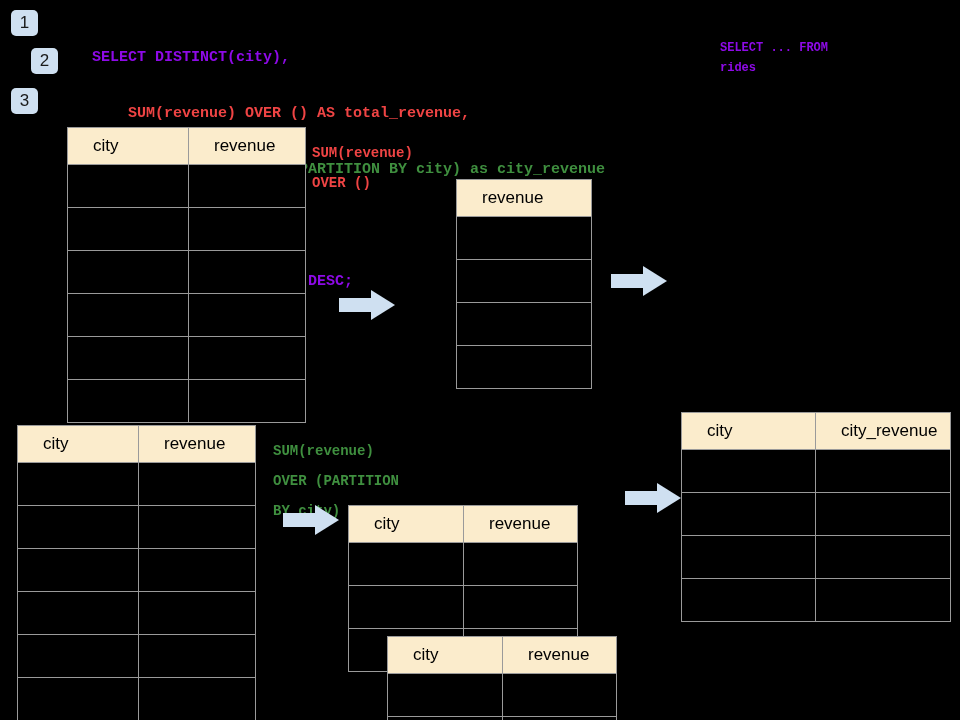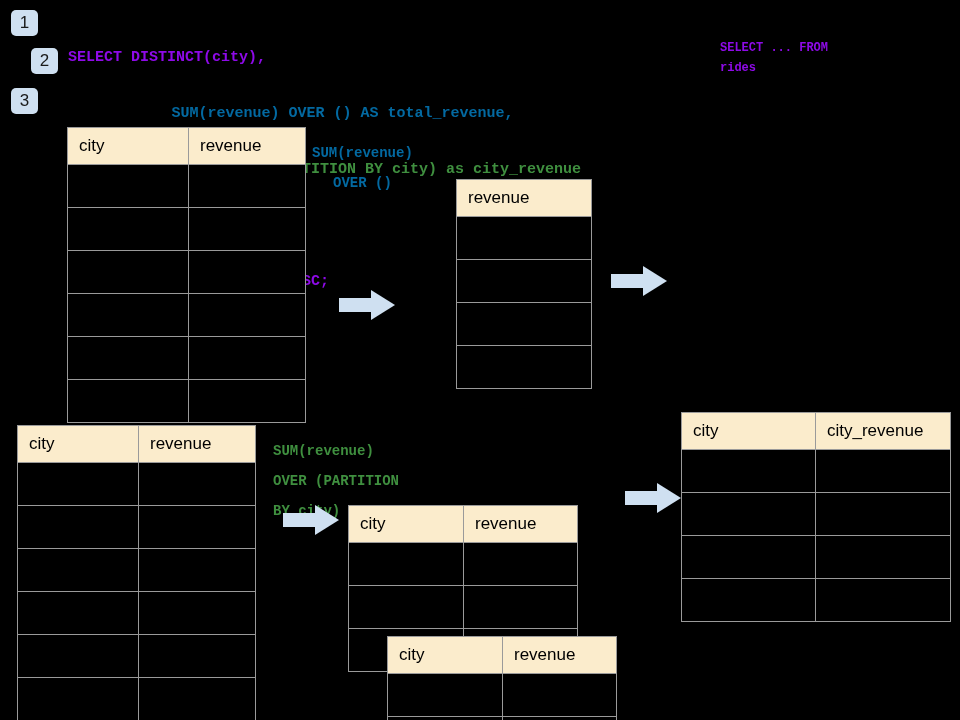--- a/index.html
+++ b/index.html
@@ -41,21 +41,21 @@
   .sql {
     position: absolute;
     font-family: "Liberation Mono", monospace;
     font-size: 15px;
     font-weight: bold;
     white-space: pre;
     letter-spacing: 0px;
   }
   .sql-line { height: 22px; line-height: 22px; }
   .c-purple { color: #8e0ae8; }
-  .c-red    { color: #0369a1; text-align: center; }
+  .c-red    { color: #ef4444; }
   .c-green  { color: #3f8f3f; }
 
   
   .annot {
     position: absolute;
     font-family: "Liberation Mono", monospace;
     font-size: 14px;
     font-weight: bold;
     white-space: pre;
     line-height: 30px;
@@ -86,21 +86,21 @@
     background: #000000;
   }
   .tbl th {
     border: 1px solid #9a9a9a;
     background: #fbeccc;
     color: #000000;
     font-family: "Liberation Sans", sans-serif;
     font-size: 17px;
     font-weight: normal;
     text-align: left;
-    padding: 0 0 0 11px;
+    padding: 0 0 0 25px;
     height: 36px;
   }
 
   
   .arrow {
     position: absolute;
     width: 56px;
     height: 30px;
   }
   .arrow .shaft {
@@ -124,21 +124,21 @@
 </style>
 </head>
 <body>
 
 <div class="stage">
 
   <div class="badge" style="left:11px; top:10px;">1</div>
   <div class="badge" style="left:31px; top:48px;">2</div>
   <div class="badge" style="left:11px; top:88px;">3</div>
 
-  <div class="sql" style="left:68px; top:13px;text-decoration:underline;">
+  <div class="sql" style="left:92px; top:13px;text-decoration:underline;">
     <div class="sql-line c-purple">SELECT DISTINCT(city),</div>
     <div class="sql-line c-red">    SUM(revenue) OVER () AS total_revenue,</div>
     <div class="sql-line c-green">    SUM(revenue) OVER (PARTITION BY city) as city_revenue</div>
     <div class="sql-line c-purple">  FROM rides</div>
     <div class="sql-line c-purple">  ORDER by city_revenue DESC;</div>
   </div>
 
   <div class="side-note" style="left:720px; top:38px;">SELECT ... FROM
 rides</div>
 

